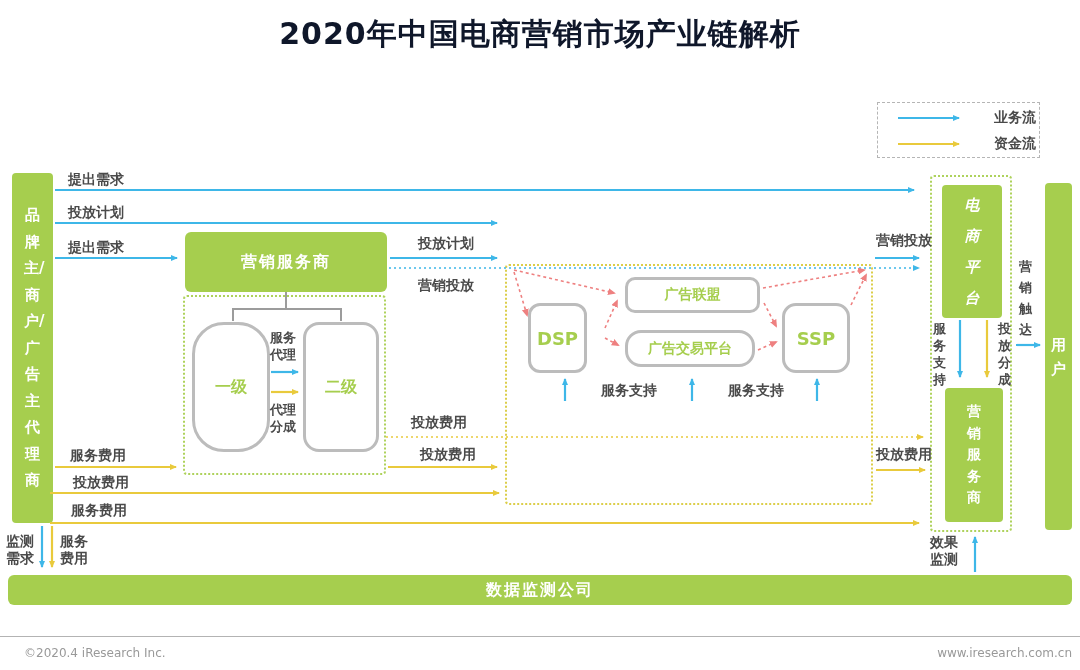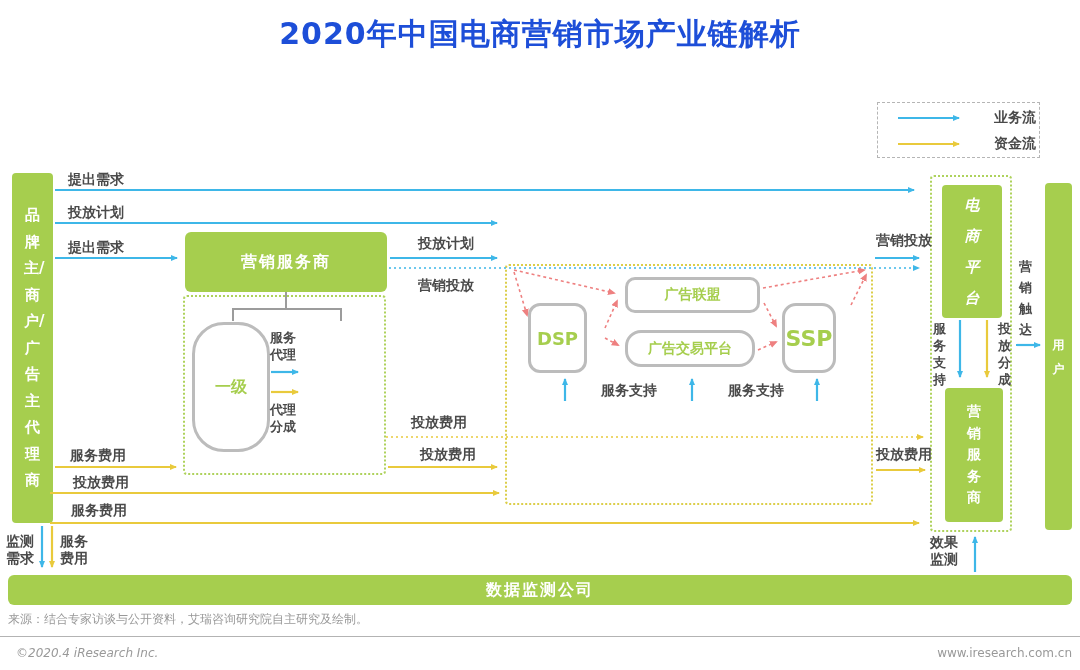--- a/index.html
+++ b/index.html
@@ -2,21 +2,21 @@
 <html><head>
 <meta charset="utf-8">
 <style>
   * { margin:0; padding:0; box-sizing:border-box; }
   html,body { width:1080px; height:670px; background:#ffffff; overflow:hidden;
               font-family:"DejaVu Sans", sans-serif; }
   #stage { position:relative; width:1080px; height:670px; }
 
   .abs { position:absolute; }
   .title { top:14px; left:0; width:1080px; text-align:center;
-           font-size:30px; font-weight:bold; color:#1d4ed8; letter-spacing:1px; }
+           font-size:30px; font-weight:bold; color:#0f172a; letter-spacing:1px; }
 
   .gbox { background:#a6ce4e; color:#ffffff; font-weight:bold; }
   .gbox.hdr { display:flex; align-items:center; justify-content:center;
               font-size:16px; border-radius:6px; letter-spacing:2px; }
 
   .vwrap { display:flex; align-items:center; justify-content:center; border-radius:4px; }
   .vtext { width:17px; word-break:break-all; text-align:center; font-weight:bold; }
 
   .dashed-green { border:2px dotted #aed25c; border-radius:4px; }
   .dashed-yellow { border:2px dotted #dcce4a; border-radius:4px; }
@@ -56,48 +56,51 @@
     <div class="vtext" style="font-size:15px; line-height:26.5px;">品牌主/商户/广告主代理商</div>
   </div>
 
   <div class="abs gbox hdr" style="left:185px; top:232px; width:202px; height:60px;">
     <span>营销服务商</span>
   </div>
   <div class="abs dashed-green" style="left:183px; top:295px; width:203px; height:180px;"></div>
   <div class="abs wbox" style="left:192px; top:322px; width:78px; height:130px; border-radius:32px; font-size:16px;">
     <span>一级</span>
   </div>
+  <div class="abs wbox" style="left:303px; top:322px; width:76px; height:130px; border-radius:16px; font-size:16px;">
+    <span>二级</span>
+  </div>
   <div class="abs lbl lbl2" style="left:270px; top:329px; font-size:13px;">服务代理</div>
   <div class="abs lbl lbl2" style="left:270px; top:401px; font-size:13px;">代理分成</div>
 
   <div class="abs dashed-yellow" style="left:505px; top:264px; width:368px; height:241px;"></div>
   <div class="abs wbox" style="left:528px; top:303px; width:59px; height:70px; border-radius:12px; font-size:18px;">
     <span>DSP</span>
   </div>
   <div class="abs wbox" style="left:625px; top:277px; width:135px; height:36px; border-radius:10px; font-size:14px;">
     <span>广告联盟</span>
   </div>
   <div class="abs wbox" style="left:625px; top:330px; width:130px; height:37px; border-radius:16px; font-size:14px;">
     <span>广告交易平台</span>
   </div>
-  <div class="abs wbox" style="left:782px; top:303px; width:54px; height:70px; border-radius:14px; font-size:22px;">
+  <div class="abs wbox" style="left:782px; top:303px; width:68px; height:70px; border-radius:14px; font-size:18px;">
     <span>SSP</span>
   </div>
   <div class="abs lbl" style="left:601px; top:382px;">服务支持</div>
   <div class="abs lbl" style="left:728px; top:382px;">服务支持</div>
 
   <div class="abs dashed-green" style="left:930px; top:175px; width:82px; height:357px;"></div>
   <div class="abs gbox vwrap" style="left:942px; top:185px; width:60px; height:133px;font-style:italic;">
     <div class="vtext" style="font-size:15px; line-height:31px;">电商平台</div>
   </div>
   <div class="abs gbox vwrap" style="left:945px; top:388px; width:58px; height:134px;">
     <div class="vtext" style="font-size:14px; line-height:21.5px;">营销服务商</div>
   </div>
   <div class="abs gbox vwrap" style="left:1045px; top:183px; width:27px; height:347px;">
-    <div class="vtext" style="font-size:12px; line-height:24px;">用户</div>
+    <div class="vtext" style="font-size:15px; line-height:24px;">用户</div>
   </div>
 
   <div class="abs vlbl" style="left:932px; top:320px; line-height:17px;">服务支持</div>
   <div class="abs vlbl" style="left:997px; top:320px; line-height:17px;">投放分成</div>
   <div class="abs vlbl" style="left:1018px; top:256px; line-height:21px;">营销触达</div>
 
   <div class="abs gbox databar" style="left:8px; top:575px; width:1064px; height:30px;">
     <span>数据监测公司</span>
   </div>
 
@@ -113,23 +116,22 @@
   <div class="abs lbl" style="left:411px; top:414px;">投放费用</div>
   <div class="abs lbl" style="left:420px; top:446px;">投放费用</div>
 
   <div class="abs lbl" style="left:876px; top:232px;">营销投放</div>
   <div class="abs lbl" style="left:876px; top:446px;">投放费用</div>
   <div class="abs lbl lbl2" style="left:930px; top:534px;">效果监测</div>
 
   <div class="abs lbl lbl2" style="left:6px; top:533px;">监测需求</div>
   <div class="abs lbl lbl2" style="left:60px; top:533px;">服务费用</div>
 
-  <div class="abs src" style="left:8px; top:611px;">来源：结合专家访谈与公开资料，艾瑞咨询研究院自主研究及绘制。</div>
   <div class="abs divider" style="left:0px; top:636px; width:1080px;"></div>
-  <div class="abs src" style="left:16px; top:646px;font-style:italic;">©2020.4 iResearch Inc.</div>
+  <div class="abs src" style="left:24px; top:646px;">©2020.4 iResearch Inc.</div>
   <div class="abs src" style="right:8px; top:646px;">www.iresearch.com.cn</div>
 
   <svg class="overlay" width="1080" height="670" viewBox="0 0 1080 670">
     <defs>
       <marker id="ab" markerWidth="8" markerHeight="8" refX="6" refY="3" orient="auto" markerUnits="userSpaceOnUse">
         <path d="M0,0 L7,3 L0,6 Z" fill="#3eb7e8"></path>
       </marker>
       <marker id="ay" markerWidth="8" markerHeight="8" refX="6" refY="3" orient="auto" markerUnits="userSpaceOnUse">
         <path d="M0,0 L7,3 L0,6 Z" fill="#e9ca3c"></path>
       </marker>

